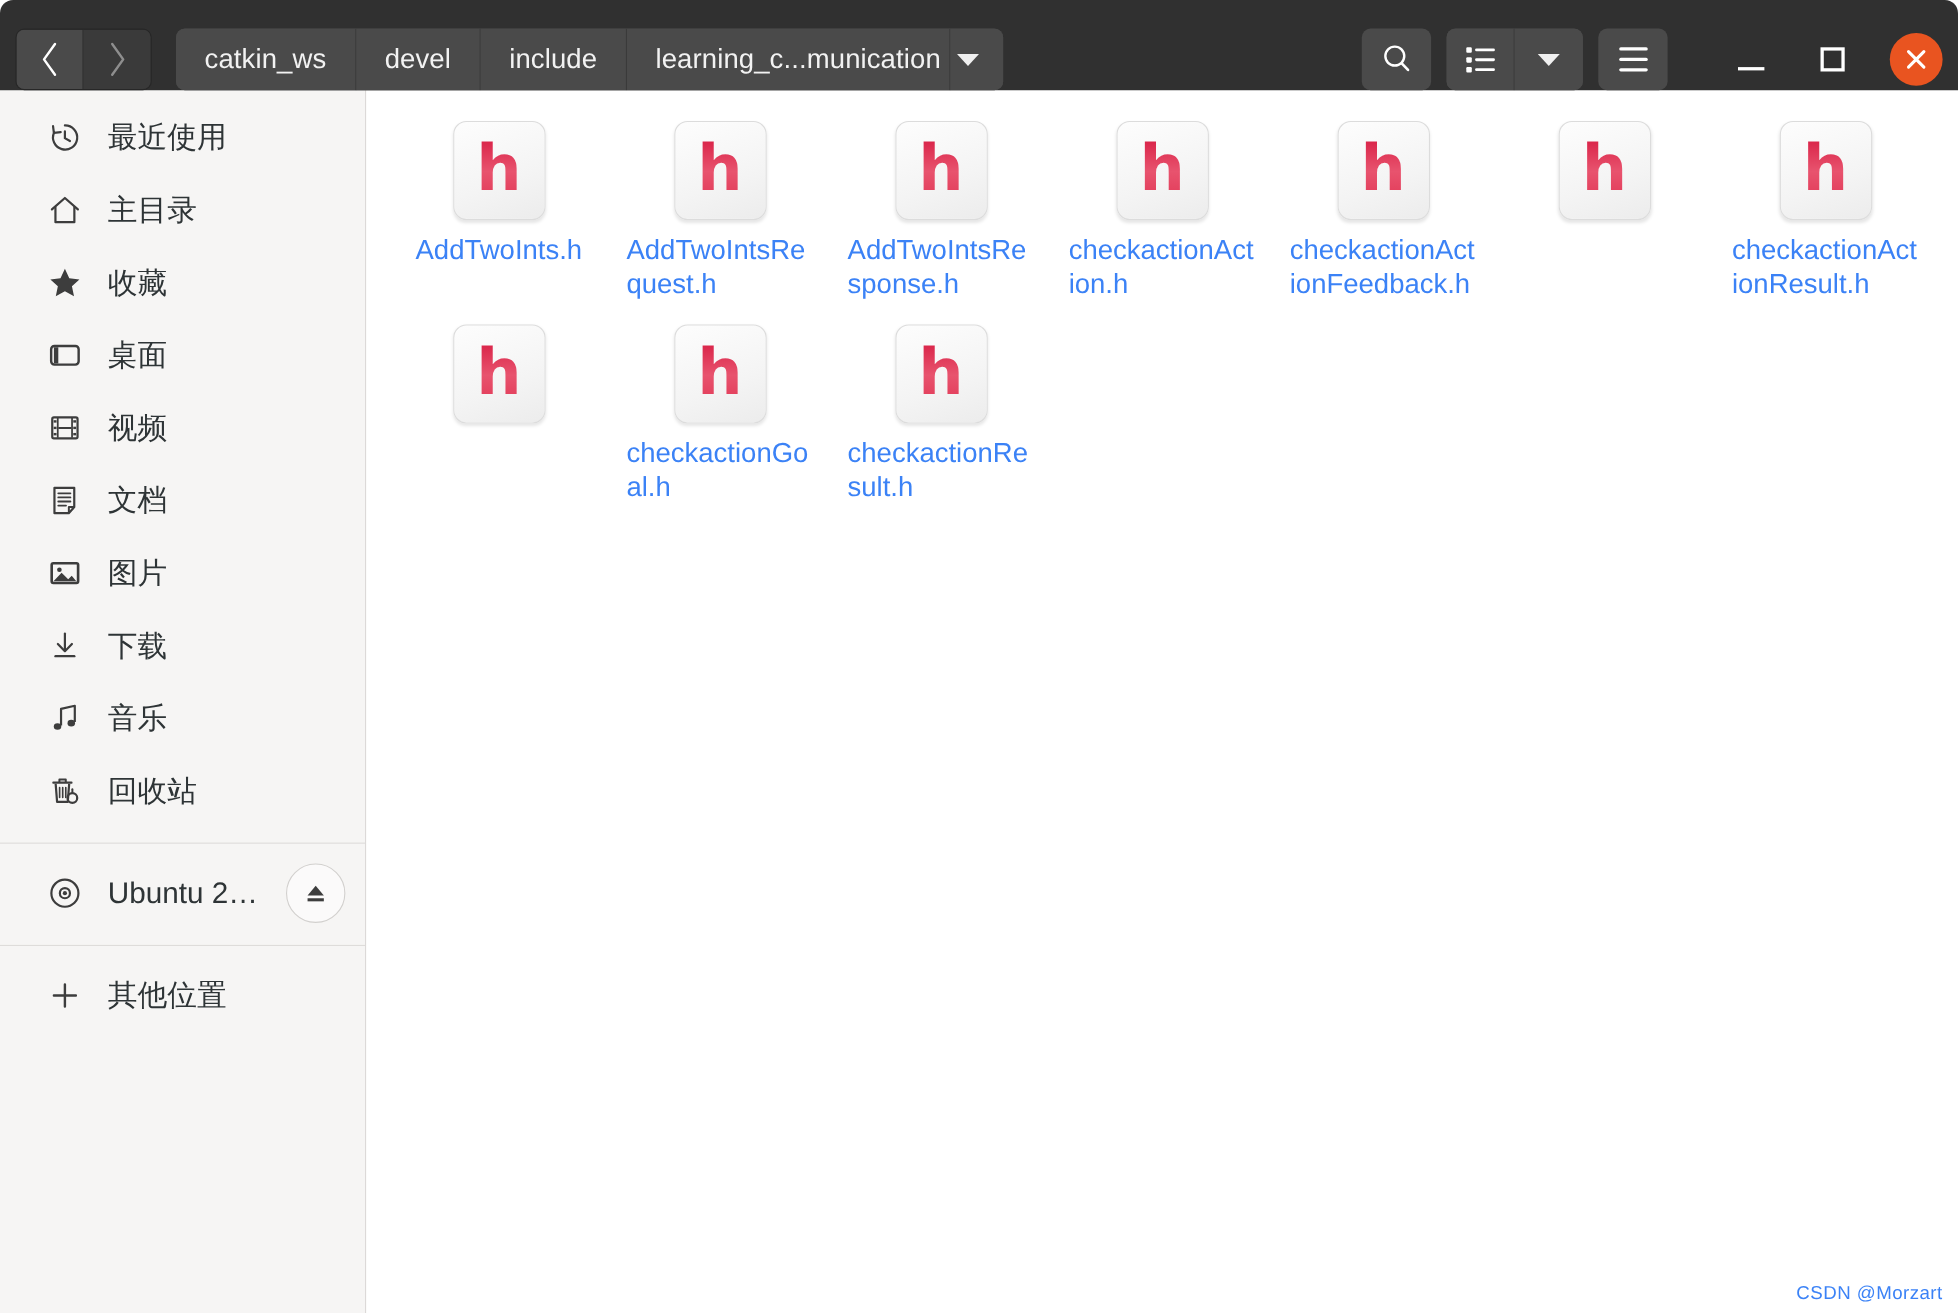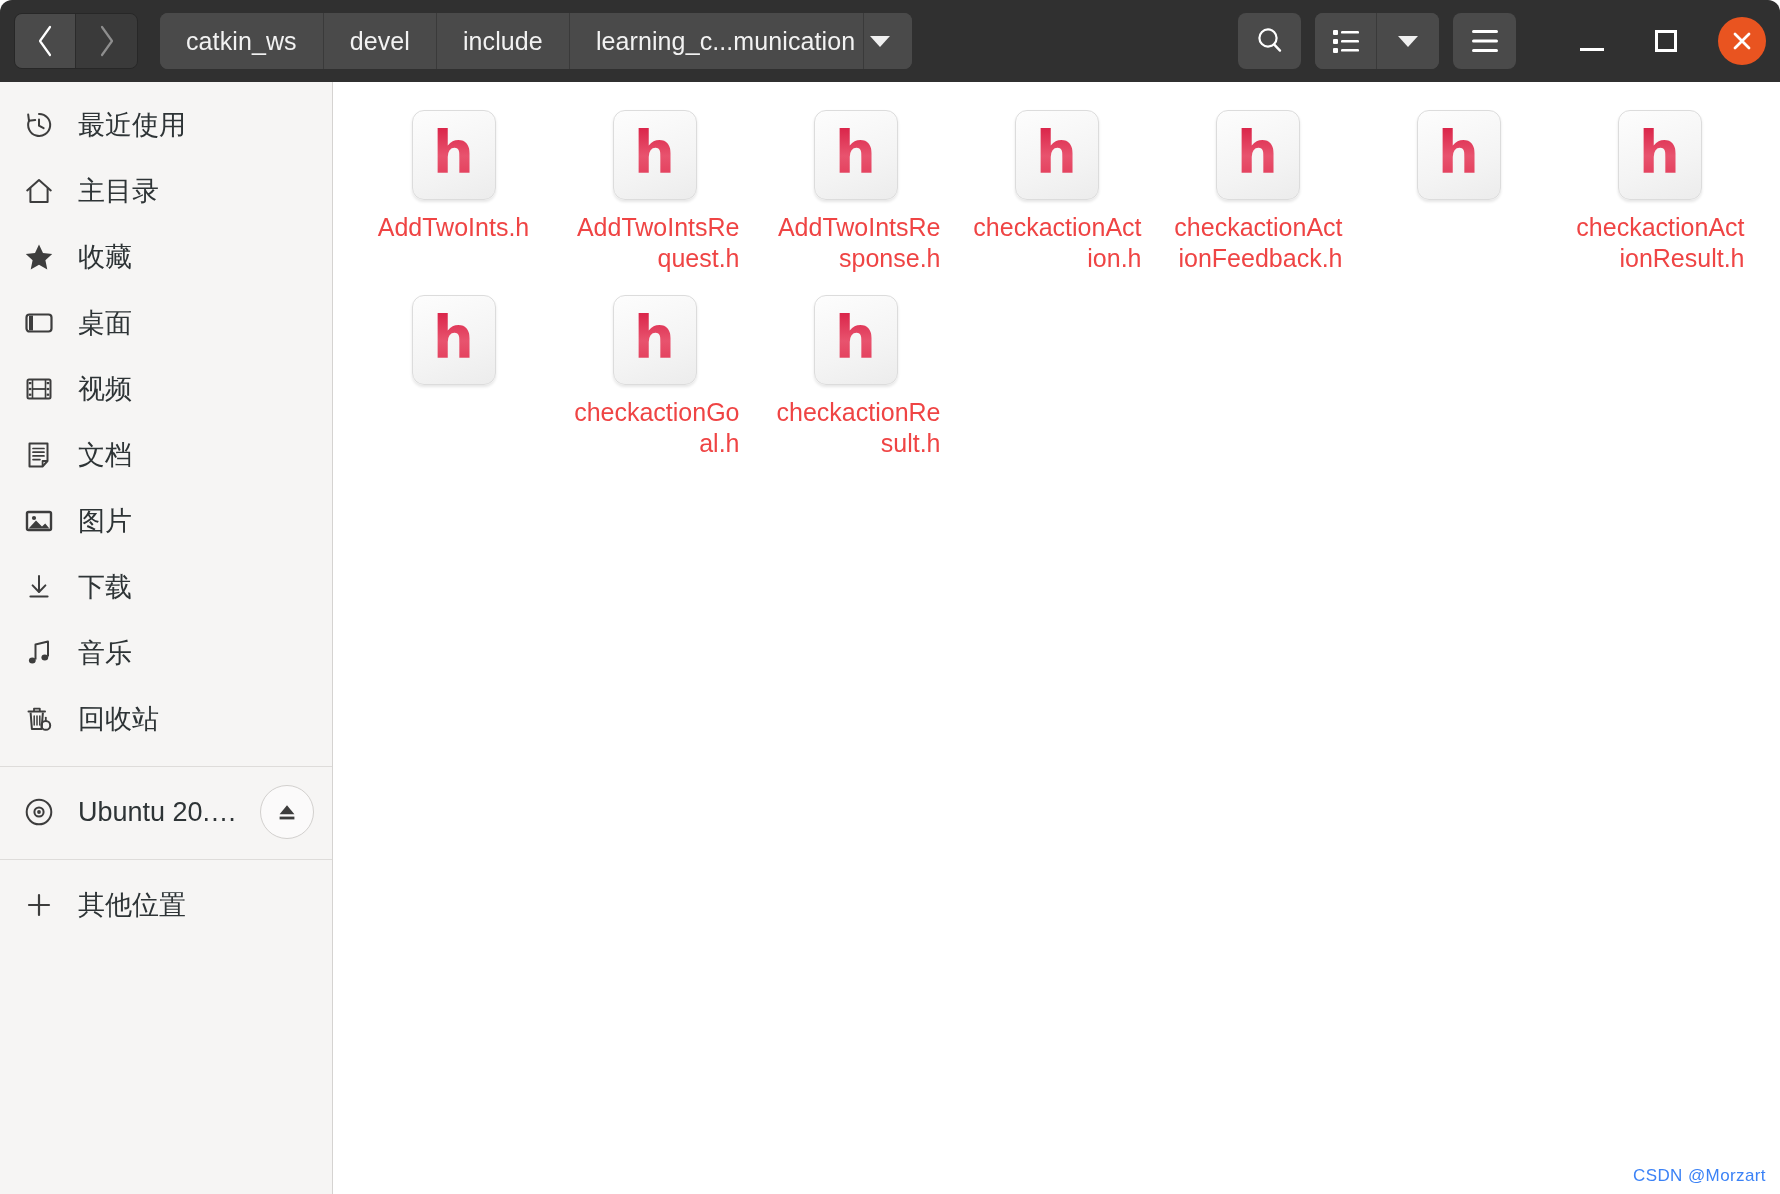--- a/index.html
+++ b/index.html
@@ -23,21 +23,21 @@
   }
 
   
   .headerbar {
     height: 82px;
     flex: 0 0 82px;
     background: #303030;
     border-top-left-radius: 12px;
     border-top-right-radius: 12px;
     display: flex;
-    align-items: center;
+    align-items: flex-end;
     padding: 0 14px;
     position: relative;
     z-index: 5;
   }
 
   
   .navpair {
     display: flex;
     border-radius: 8px;
     overflow: hidden;
@@ -155,20 +155,21 @@
     flex-direction: column;
     overflow: hidden;
   }
   .side-item {
     display: flex;
     align-items: center;
     height: 66px;
     padding: 0 18px 0 22px;
     cursor: pointer;
     gap: 22px;
+    margin-left: 20px;
   }
   .side-ico {
     width: 34px;
     height: 34px;
     flex: 0 0 34px;
     display: flex;
     align-items: center;
     justify-content: center;
     color: #3d3d3d;
   }
@@ -236,22 +237,22 @@
     color: #e02a4c;
     background: linear-gradient(180deg, #d81f45 0%, #e8536e 55%, #e23a58 100%);
     -webkit-background-clip: text;
     background-clip: text;
     -webkit-text-fill-color: transparent;
     margin-top: -4px;
   }
   .flabel {
     font-size: 25px;
     line-height: 1.22;
-    color: #ef4444;
-    text-align: right;
+    color: #3b82f6;
+    text-align: left;
     word-break: break-all;
     max-width: 170px;
   }
 
   
   .watermark {
     position: absolute;
     right: 14px;
     bottom: 8px;
     font-size: 17px;

